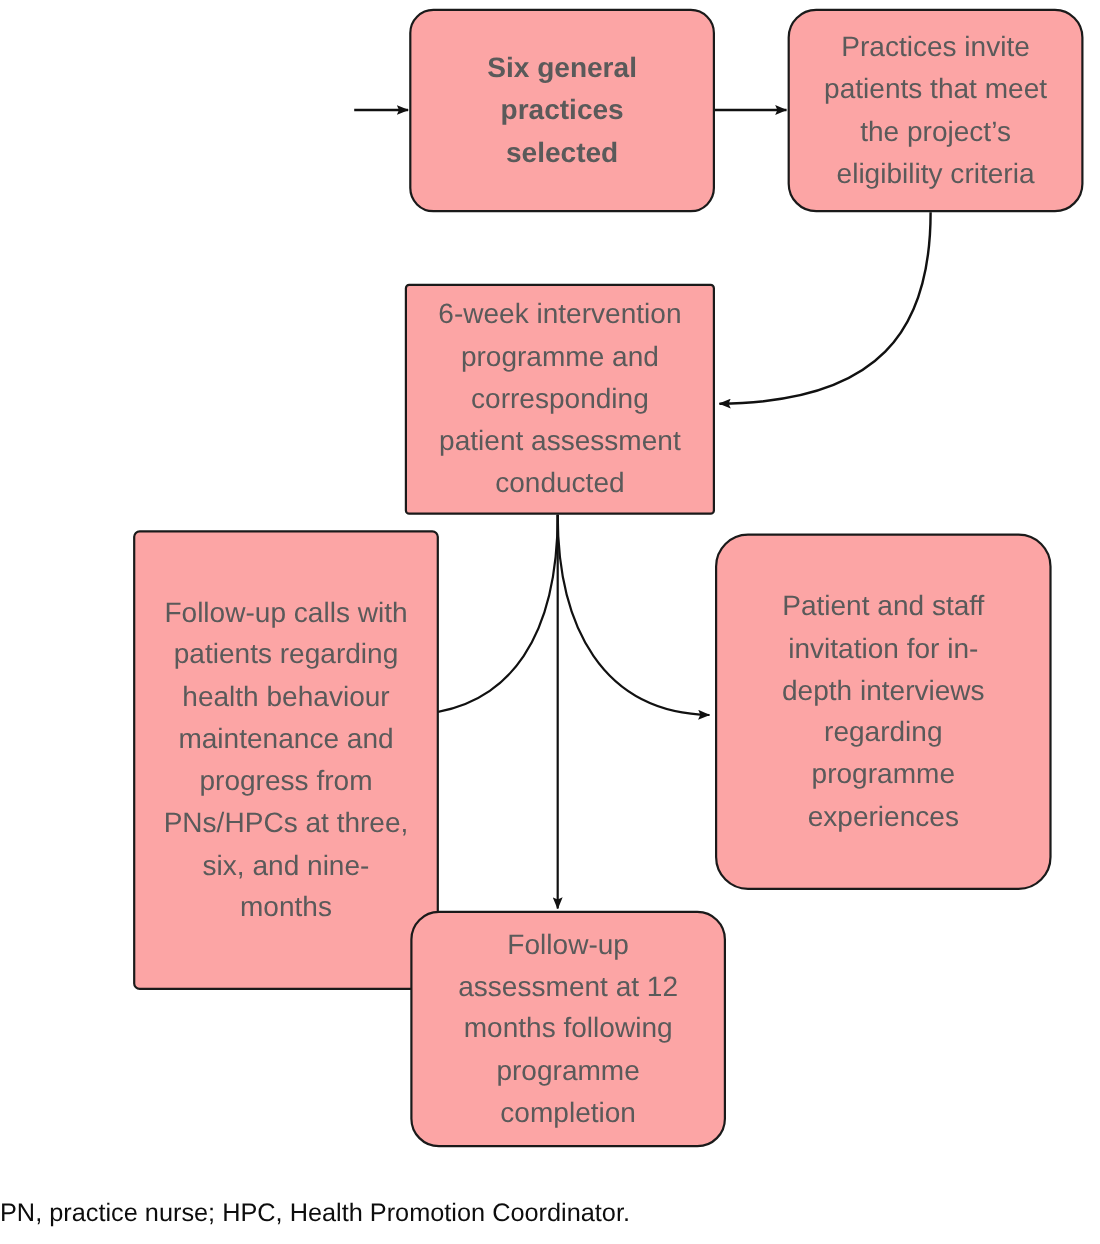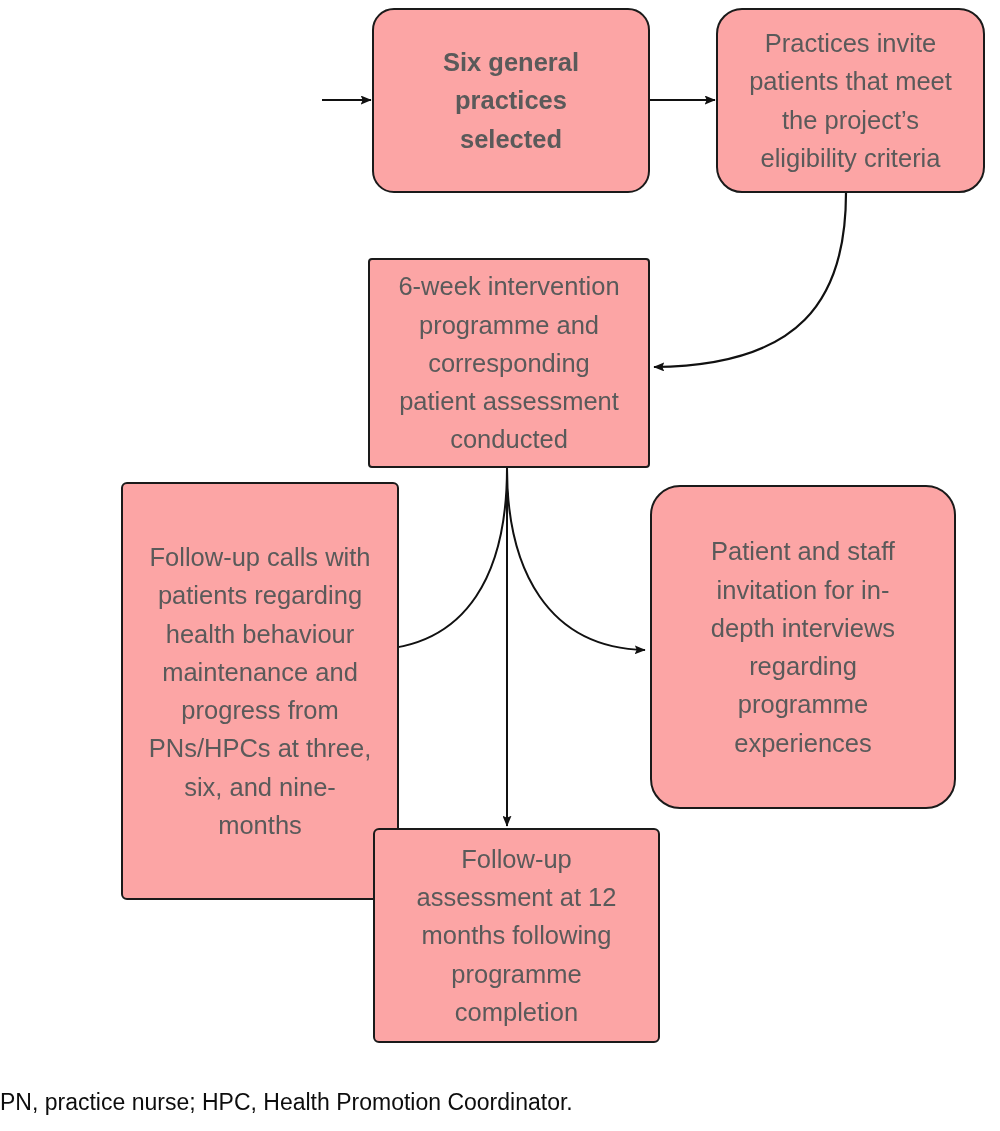--- a/index.html
+++ b/index.html
@@ -49,21 +49,21 @@
   .node-text {
     display: block;
     width: 100%;
   }
   #node-invited   { left: 27px;  top: 8px;   width: 295px; height: 185px; }
   #node-selected  { left: 372px; top: 8px;   width: 278px; height: 185px; font-weight: bold; }
   #node-eligible  { left: 716px; top: 8px;   width: 269px; height: 185px; border-radius: 26px; }
   #node-programme { left: 368px; top: 258px; width: 282px; height: 210px; border-radius: 4px; }
   #node-followup-calls { left: 86px;  top: 482px; width: 278px; height: 418px; border-radius: 6px; margin-left: 35px; }
   #node-interviews     { left: 650px; top: 485px; width: 306px; height: 324px; border-radius: 30px; }
-  #node-followup-assessment { left: 373px; top: 828px; width: 287px; height: 215px; border-radius: 6px; }
+  #node-followup-assessment { left: 373px; top: 828px; width: 287px; height: 215px; border-radius: 26px; }
 
   #caption {
     position: absolute;
     left: 0px;
     top: 1088px;
     width: 980px;
     font-size: 23px;
     color: #0d0d0d;
     line-height: 1.3;
     white-space: nowrap;

